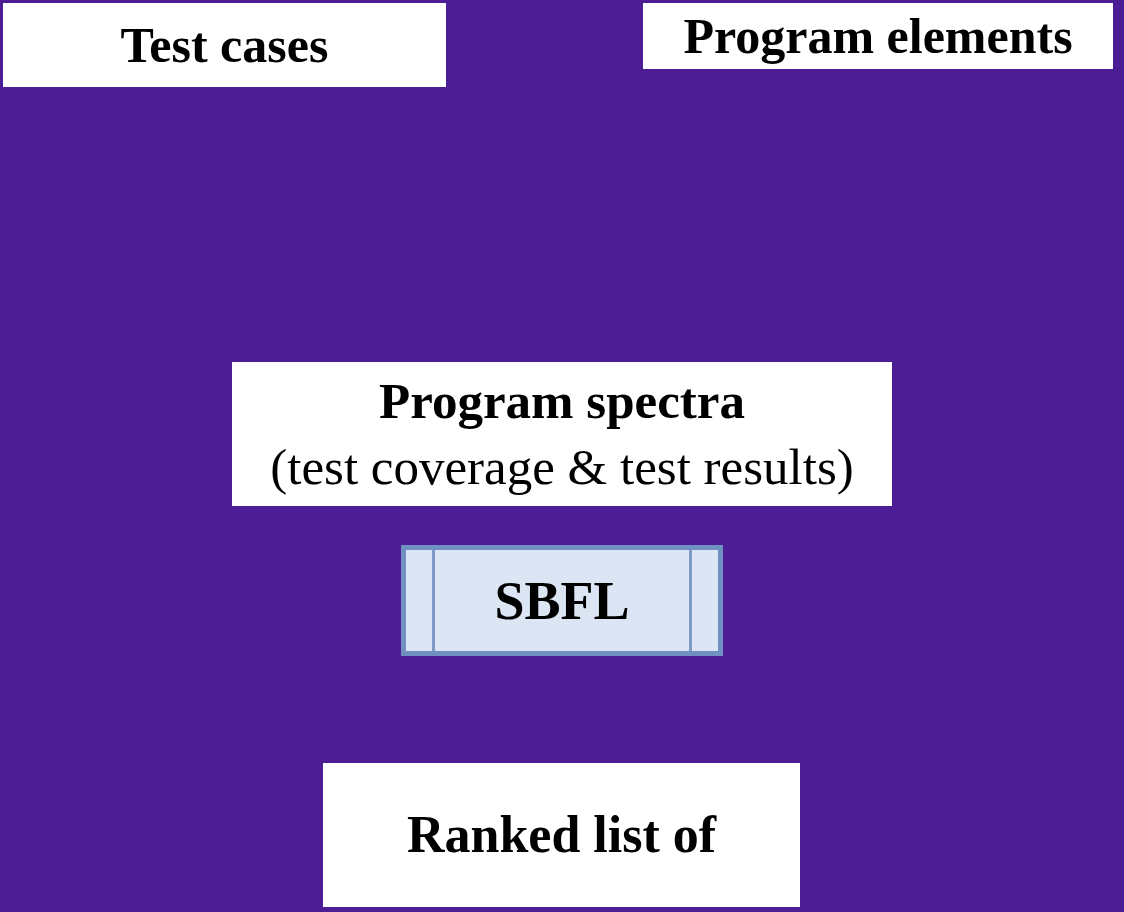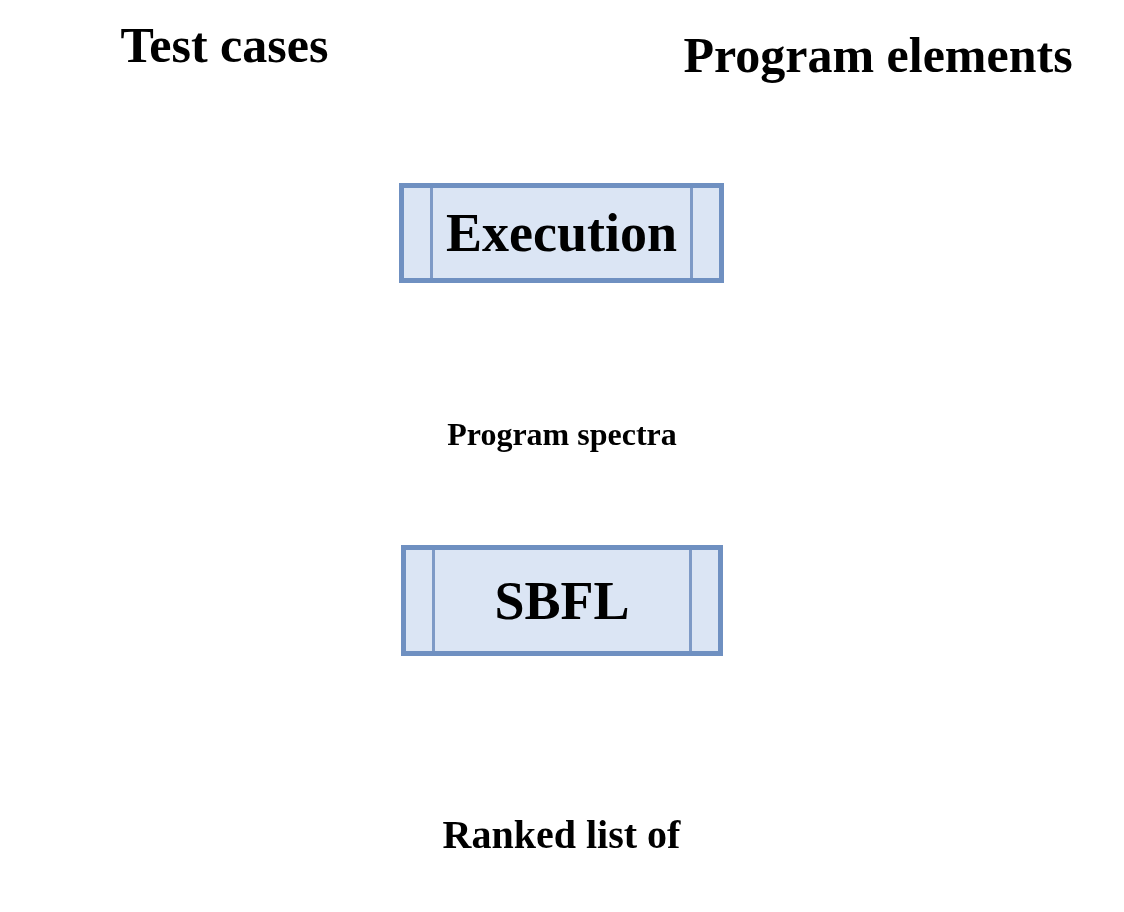--- a/index.html
+++ b/index.html
@@ -4,21 +4,21 @@
 <style>
   html, body {
     margin: 0;
     padding: 0;
     background: #000;
   }
   #canvas {
     position: relative;
     width: 1124px;
     height: 912px;
-    background: #ffffff;
+    background: #4c1d95;
     overflow: hidden;
     font-family: "Liberation Serif", "DejaVu Serif", serif;
   }
   .node {
     position: absolute;
     display: flex;
     flex-direction: column;
     align-items: center;
     justify-content: center;
     text-align: center;
@@ -40,49 +40,45 @@
     position: absolute;
     top: 0;
     bottom: 0;
     width: 3px;
     background: #7e9ac6;
   }
   .inner-line.left  { left: 26px; }
   .inner-line.right { right: 26px; }
 
   #test-cases       { left: 3px;   top: 3px;   width: 443px; height: 84px;  font-size: 50px; }
-  #program-elements { left: 643px; top: 3px;   width: 470px; height: 103px;  font-size: 50px; }
+  #program-elements { left: 643px; top: 3px;   width: 470px; height: 66px;  font-size: 50px; }
   #execution        { left: 399px; top: 183px; width: 325px; height: 100px; font-size: 54px; }
-  #program-spectra  { left: 232px; top: 362px; width: 660px; height: 144px; font-size: 32px; line-height: 66px; }
+  #program-spectra  { left: 232px; top: 362px; width: 660px; height: 144px; font-size: 51px; line-height: 66px; }
   #program-spectra .title { font-weight: 700; }
   #program-spectra .subtitle { font-weight: 400; }
   #sbfl             { left: 401px; top: 545px; width: 322px; height: 111px; font-size: 54px; }
-  #ranked-list      { left: 323px; top: 763px; width: 477px; height: 144px; font-size: 40px; line-height: 68px; font-weight: 700; }
+  #ranked-list      { left: 323px; top: 763px; width: 477px; height: 144px; font-size: 52px; line-height: 68px; font-weight: 700; }
 </style>
 </head>
 <body>
 
 <div id="canvas">
 
   <div id="test-cases" class="node io">
     <span>Test cases</span>
   </div>
 
   <div id="program-elements" class="node io">
     <span>Program elements</span>
   </div>
 
-  <div id="execution" class="node proc">
-    <span class="inner-line left"></span>
-    <span>Execution</span>
-    <span class="inner-line right"></span>
-  </div>
 
   <div id="program-spectra" class="node io">
     <span class="title">Program spectra</span>
+    <span class="subtitle">(test coverage &amp; test results)</span>
   </div>
 
   <div id="sbfl" class="node proc">
     <span class="inner-line left"></span>
     <span>SBFL</span>
     <span class="inner-line right"></span>
   </div>
 
   <div id="ranked-list" class="node io">
     <span>Ranked list of</span>

